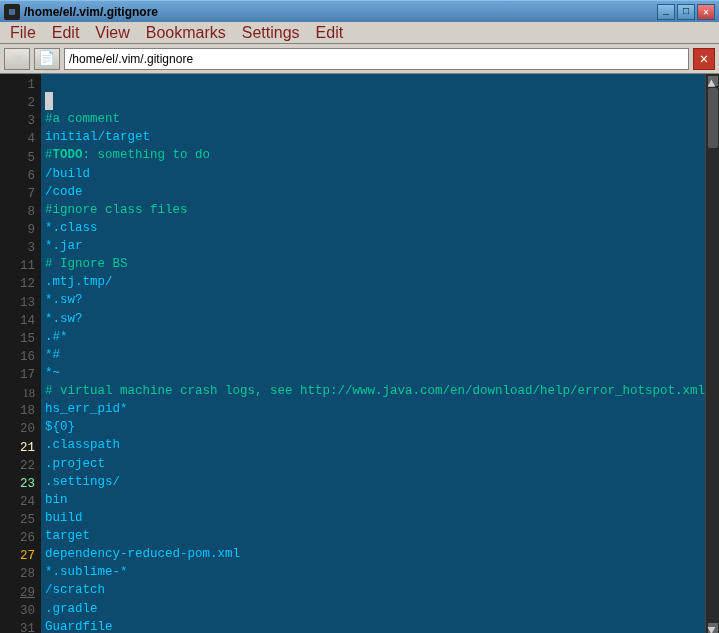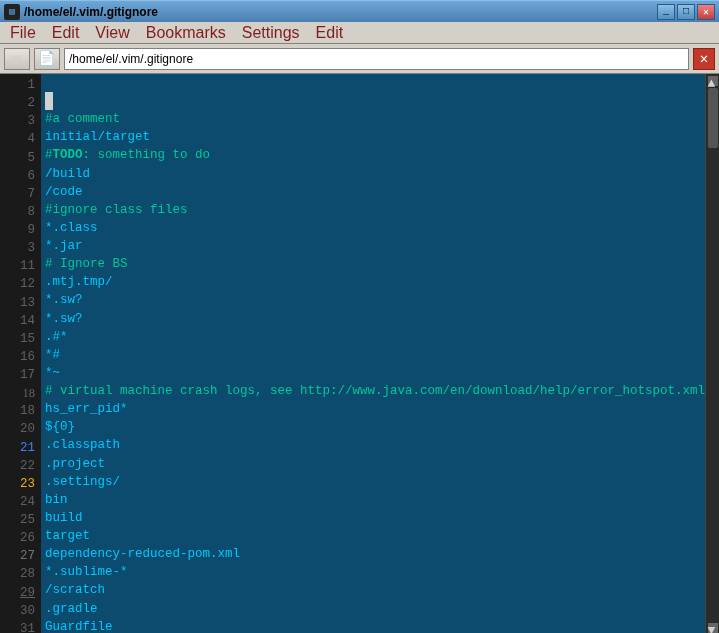--- a/index.html
+++ b/index.html
@@ -195,27 +195,27 @@
       <div class="line" style="color: rgb(96, 96, 96);">11</div>
       <div class="line" style="color: rgb(96, 96, 96);">12</div>
       <div class="line" style="color: rgb(96, 96, 96);">13</div>
       <div class="line" style="color: rgb(96, 96, 96);">14</div>
       <div class="line" style="color: rgb(96, 96, 96);">15</div>
       <div class="line" style="color: rgb(96, 96, 96);">16</div>
       <div class="line" style="color: rgb(96, 96, 96);">17</div>
       <div class="line" style="color: rgb(96, 96, 96); font-family: Liberation Serif, serif;">18</div>
       <div class="line" style="color: rgb(96, 96, 96);">18</div>
       <div class="line" style="color: rgb(96, 96, 96);">20</div>
-      <div class="line" style="color: #3b82f6;">21</div>
+      <div class="line" style="color: #fef9c3;">21</div>
       <div class="line" style="color: rgb(96, 96, 96);">22</div>
-      <div class="line" style="color: #eab308;">23</div>
+      <div class="line" style="color: #86efac;">23</div>
       <div class="line" style="color: rgb(96, 96, 96); margin-left: 16px;">24</div>
       <div class="line" style="color: rgb(96, 96, 96);">25</div>
       <div class="line" style="color: rgb(96, 96, 96);">26</div>
-      <div class="line" style="color: #737373;">27</div>
+      <div class="line" style="color: #eab308;">27</div>
       <div class="line" style="color: rgb(96, 96, 96);">28</div>
       <div class="line" style="color: rgb(96, 96, 96); text-decoration: underline;">29</div>
       <div class="line" style="color: rgb(96, 96, 96);">30</div>
       <div class="line" style="color: rgb(96, 96, 96);">31</div>
     </div>
   <div class="code-content" id="code-lines"><div class="line"><span style="background: rgb(208, 208, 208); color: rgb(26, 26, 26); display: inline-block; width: 8px;"> </span></div><div class="line"><span style="color: rgb(0, 200, 150);">#a comment</span></div><div class="line" style="color: rgb(0, 200, 255);">initial/target</div><div class="line"><span style="color: rgb(0, 200, 150);">#</span><span style="color: rgb(0, 200, 150); font-weight: bold;">TODO</span><span style="color: rgb(0, 200, 150);">: something to do</span></div><div class="line" style="color: rgb(0, 200, 255);"></div><div class="line" style="color: rgb(0, 200, 255);">/build</div><div class="line" style="color: rgb(0, 200, 255);">/code</div><div class="line" style="color: rgb(0, 200, 255);"></div><div class="line"><span style="color: rgb(0, 200, 150);">#ignore class files</span></div><div class="line" style="color: rgb(0, 200, 255);">*.class</div><div class="line" style="color: rgb(0, 200, 255);">*.jar</div><div class="line" style="color: rgb(0, 200, 255);"></div><div class="line"><span style="color: rgb(0, 200, 150);"># Ignore BS</span></div><div class="line" style="color: rgb(0, 200, 255);">.mtj.tmp/</div><div class="line" style="color: rgb(0, 200, 255);">*.sw?</div><div class="line" style="color: rgb(0, 200, 255);">*.sw?</div><div class="line" style="color: rgb(0, 200, 255);">.#*</div><div class="line" style="color: rgb(0, 200, 255);">*#</div><div class="line" style="color: rgb(0, 200, 255);">*~</div><div class="line" style="color: rgb(0, 200, 255);"></div><div class="line"><span style="color: rgb(0, 200, 150);"># virtual machine crash logs, see http://www.java.com/en/download/help/error_hotspot.xml</span></div><div class="line" style="color: rgb(0, 200, 255);">hs_err_pid*</div><div class="line" style="color: rgb(0, 200, 255);">${0}</div><div class="line" style="color: rgb(0, 200, 255);"></div><div class="line" style="color: rgb(0, 200, 255);">.classpath</div><div class="line" style="color: rgb(0, 200, 255);">.project</div><div class="line" style="color: rgb(0, 200, 255);">.settings/</div><div class="line" style="color: rgb(0, 200, 255);">bin</div><div class="line" style="color: rgb(0, 200, 255);">build</div><div class="line" style="color: rgb(0, 200, 255);">target</div><div class="line" style="color: rgb(0, 200, 255);">dependency-reduced-pom.xml</div><div class="line" style="color: rgb(0, 200, 255);">*.sublime-*</div><div class="line" style="color: rgb(0, 200, 255);">/scratch</div><div class="line" style="color: rgb(0, 200, 255);">.gradle</div><div class="line" style="color: rgb(0, 200, 255);">Guardfile</div><div class="line" style="color: rgb(0, 200, 255);">README.html</div></div>
   <div class="scrollbar">
     <div style="width:10px;height:10px;background:#666;margin-top:2px;">▲</div>
     <div class="scrollbar-thumb"></div>
     <div style="width:10px;height:10px;background:#666;margin-top:auto;">▼</div>

